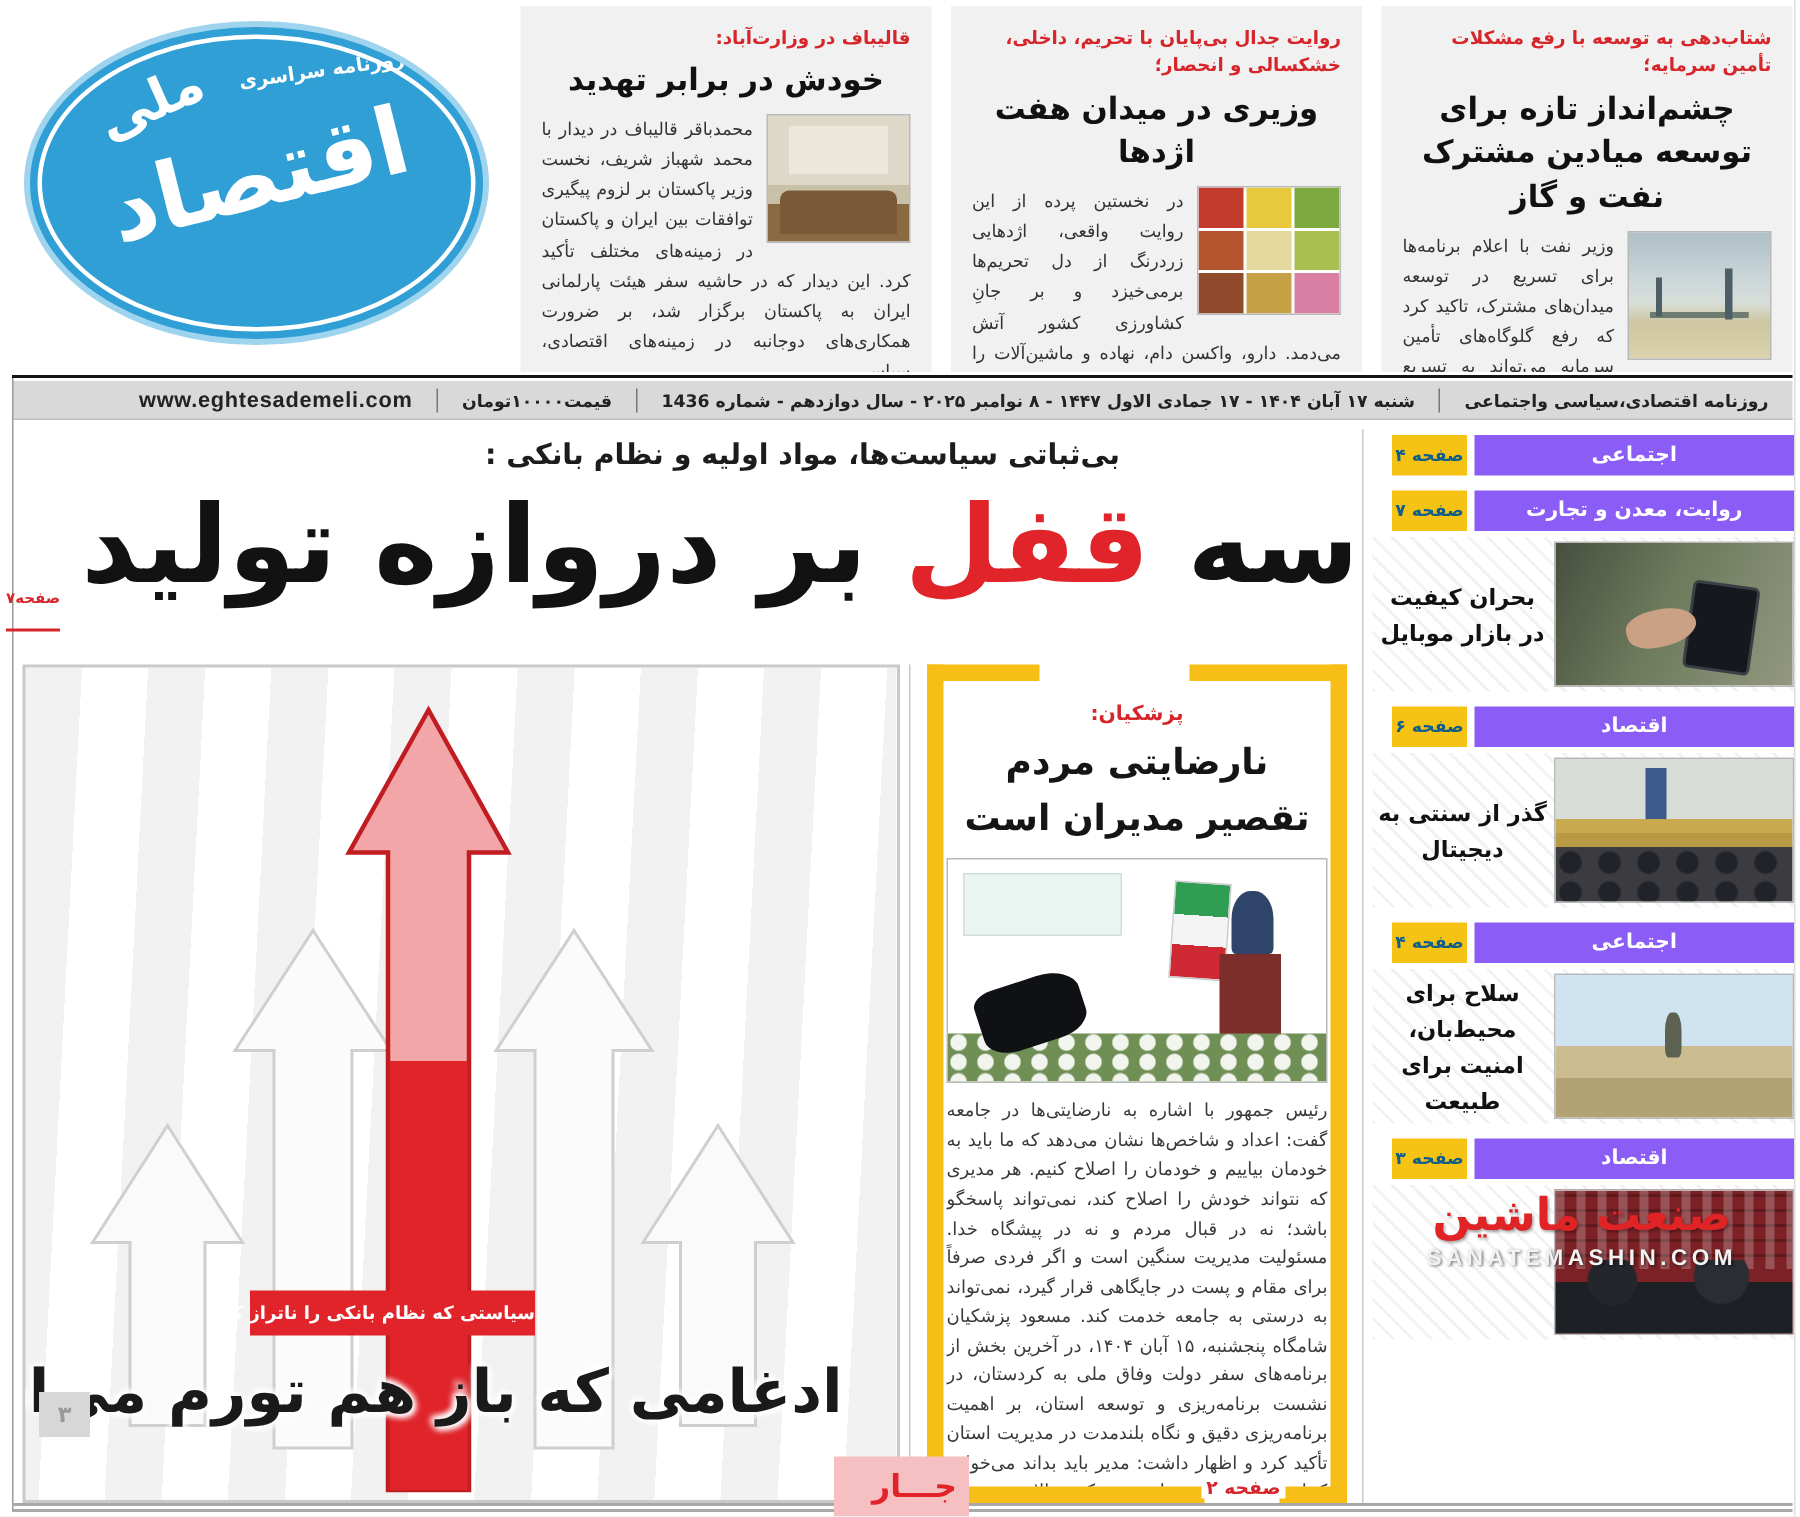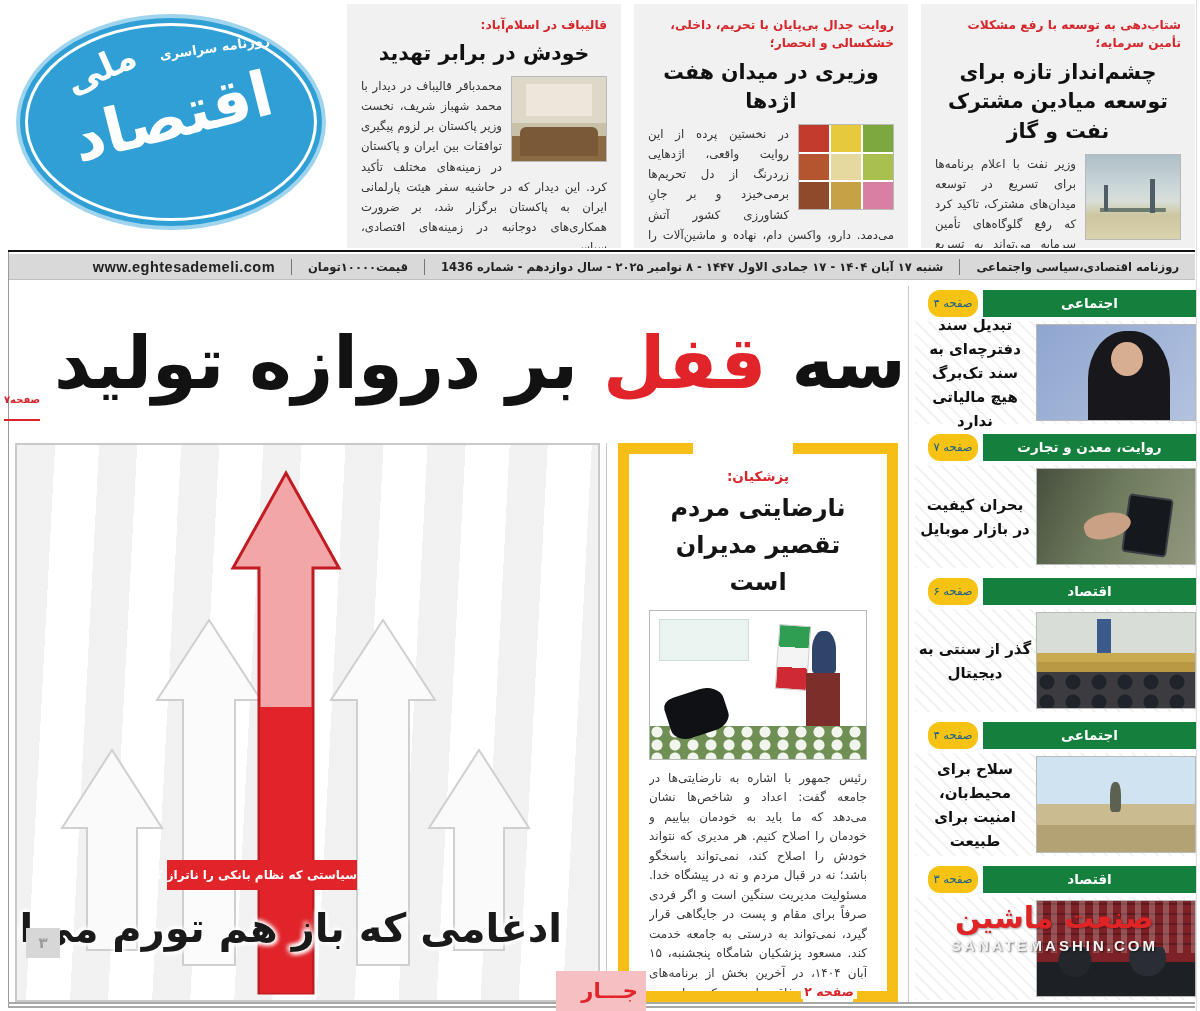--- a/index.html
+++ b/index.html
@@ -70,40 +70,40 @@
 
   
   .center-box { position:absolute; left:618px; top:443px; width:280px; height:559px; background:#fff; }
   .yb { position:absolute; background:#f6be17; }
   .yb-left  { left:0; top:0; bottom:0; width:11px; }
   .yb-right { right:0; top:0; bottom:0; width:11px; }
   .yb-tl { left:0; top:0; height:11px; width:75px; }
   .yb-tr { right:0; top:0; height:11px; width:105px; }
   .yb-bl { left:0; bottom:0; height:11px; width:185px; }
   .yb-br { right:0; bottom:0; height:11px; width:45px; }
-  .cb-inner { position:absolute; left:11px; right:11px; top:11px; bottom:11px; padding:6px 20px; overflow:hidden; }
+  .cb-inner { position:absolute; left:11px; right:11px; top:11px; bottom:11px; padding:6px 2px; overflow:hidden; }
   .cb-kicker { text-align:center; color:#d6262b; font-weight:bold; font-size:13.5px; margin-top:8px; }
   .cb-headline { text-align:center; font-weight:bold; font-size:24px; line-height:1.55; color:#151515; margin:6px 0 8px; }
   .cb-photo { width:100%; height:150px; }
   .cb-body { margin-top:9px; font-size:12px; line-height:1.63; text-align:justify; color:#3a3a3a; max-height:280px; overflow:hidden; }
   .cb-page { position:absolute; bottom:3px; left:183px; width:56px; text-align:center; color:#d6262b; font-weight:bold; font-size:12.5px; z-index:3; background:#fff; }
 
   .pd-banner { position:absolute; left:4%; top:6%; width:42%; height:28%; background:#eaf4f0; border:1px solid #cfe0d8; }
   .pd-flag { position:absolute; right:26%; top:10%; width:15%; height:44%; background:linear-gradient(180deg,#2f9e52 0 34%,#f4f4f4 34% 66%,#cf2a33 66% 100%); transform:rotate(4deg); border:1px solid #ccc; }
   .pd-podium { position:absolute; right:12%; bottom:20%; width:16%; height:38%; background:#7c2f2a; }
   .pd-speaker { position:absolute; right:14%; top:14%; width:11%; height:28%; background:#2e4468; border-radius:45% 45% 10% 10%; }
   .pd-flowers { position:absolute; left:0; bottom:0; width:100%; height:22%; background:radial-gradient(circle at 7px 6px, #f2f4ee 5px, transparent 6px) 0 0/18px 13px #6f8f55; }
   .pd-camera { position:absolute; left:8%; bottom:16%; width:28%; height:30%; background:#101114; border-radius:20% 35% 30% 30%; transform:rotate(-18deg); }
 
   
   .sidebar { position:absolute; left:915px; top:290px; width:281px; }
   .sb-item { margin-bottom:10px; }
   .sb-header { margin-left:0; margin-right:0; padding-left:0; height:27px; display:flex; direction:ltr; gap:5px; margin-bottom:4px; margin-left:13px; }
-  .sb-pg { width:50px; background:#f6c213; color:#0f5e8c; font-size:11.5px; font-weight:normal; text-align:center; line-height:27px; white-space:nowrap;border-radius:12px; }
-  .sb-sec { flex:1; background:#15803d; color:#fff; font-size:13.5px; font-weight:bold; text-align:center; line-height:27px; white-space:nowrap; }
+  .sb-pg { width:50px; background:#f6c213; color:#0f5e8c; font-size:11.5px; font-weight:bold; text-align:center; line-height:27px; white-space:nowrap; }
+  .sb-sec { flex:1; background:#8b5cf6; color:#fff; font-size:13.5px; font-weight:bold; text-align:center; line-height:27px; white-space:nowrap; }
   .sb-content { position:relative; height:103px; background:repeating-linear-gradient(45deg, #f2f2f2 0 2px, #ffffff 2px 9px); }
   .sb-photo { position:absolute; right:0; top:3px; width:160px; height:97px; }
   .sb-title { position:absolute; left:2px; top:0; width:116px; height:100%; display:flex; align-items:center; justify-content:center; text-align:center; font-weight:bold; font-size:15px; line-height:1.6; color:#111; }
 
   .ph-woman { background:linear-gradient(130deg,#8fa6cf 0%,#b3c2e0 100%); }
   .ph-woman::before { content:""; position:absolute; right:16%; top:6%; width:52%; height:110%; background:#17171c; border-radius:46% 46% 8% 8%; }
   .ph-woman::after { content:""; position:absolute; right:33%; top:18%; width:20%; height:36%; background:#d8ae92; border-radius:50%; }
   .ph-phone { background:linear-gradient(115deg,#474f3e 0%,#6d7a5c 45%,#93987f 100%); }
   .ph-phone::before { content:""; position:absolute; right:16%; top:28%; width:26%; height:58%; background:#15181d; border:2px solid #3a3f46; border-radius:8%; transform:rotate(8deg); }
   .ph-phone::after { content:""; position:absolute; right:40%; top:46%; width:30%; height:26%; background:#caa184; border-radius:40% 60% 50% 50%; transform:rotate(-15deg); }
@@ -132,21 +132,21 @@
     <div class="logo-area">
       <div class="logo-ellipse">
         <div class="logo-ring"></div>
         <div class="logo-tagline">روزنامه سراسری</div>
         <div class="logo-melli">ملی</div>
         <div class="logo-eghtesad">اقتصاد</div>
       </div>
     </div>
 
     <article class="top-box">
-      <div class="tb-kicker">قالیباف در اسلام‌آباد:</div>
+      <div class="tb-kicker">قالیباف در وزارت‌آباد:</div>
       <h2 class="tb-headline">خودش در برابر تهدید</h2>
       <div class="tb-body">
         <span class="ph tb-photo ph-meeting"></span>
         <span>محمدباقر قالیباف در دیدار با محمد شهباز شریف، نخست وزیر پاکستان بر لزوم پیگیری توافقات بین ایران و پاکستان در زمینه‌های مختلف تأکید کرد. این دیدار که در حاشیه سفر هیئت پارلمانی ایران به پاکستان برگزار شد، بر ضرورت همکاری‌های دوجانبه در زمینه‌های اقتصادی، سیاسی...</span>
       </div>
 
     </article>
 
     <article class="top-box">
       <div class="tb-kicker">روایت جدال بی‌پایان با تحریم، داخلی، خشکسالی و انحصار؛</div>
@@ -191,20 +191,21 @@
     <div class="seg seg-url">www.eghtesademeli.com</div>
     <div class="seg-fill"></div>
   </div>
 
   <div class="v-rule v-left"></div>
   <div class="v-rule v-mid1"></div>
   <div class="v-rule v-mid2"></div>
   <div class="v-rule v-right"></div>
   <div class="bottom-rule"></div>
 
+  <div class="lead-kicker">بی‌ثباتی سیاست‌ها، مواد اولیه و نظام بانکی :</div>
   <h1 class="lead-headline">
     <span>سه</span>
     <span class="lead-red">قفل</span>
     <span>بر دروازه تولید</span>
   </h1>
   <div class="lead-page">صفحه۷</div>
 
   <section class="graphic-box">
     <div class="stripes"></div>
     <svg class="arrows-svg" width="581" height="555" viewBox="0 0 581 555" xmlns="http://www.w3.org/2000/svg">
@@ -244,24 +245,20 @@
     <div class="cb-page">صفحه ۲</div>
   </section>
 
   <aside class="sidebar">
 
     <div class="sb-item">
       <div class="sb-header">
         <div class="sb-pg">صفحه ۴</div>
         <div class="sb-sec">اجتماعی</div>
       </div>
-      <div class="sb-content">
-        <div class="ph sb-photo ph-woman"></div>
-        <div class="sb-title">تبدیل سند دفترچه‌ای به سند تک‌برگ هیچ مالیاتی ندارد</div>
-      </div>
     </div>
 
     <div class="sb-item">
       <div class="sb-header">
         <div class="sb-pg">صفحه ۷</div>
         <div class="sb-sec">روایت، معدن و تجارت</div>
       </div>
       <div class="sb-content">
         <div class="ph sb-photo ph-phone"></div>
         <div class="sb-title">بحران کیفیت در بازار موبایل</div>

